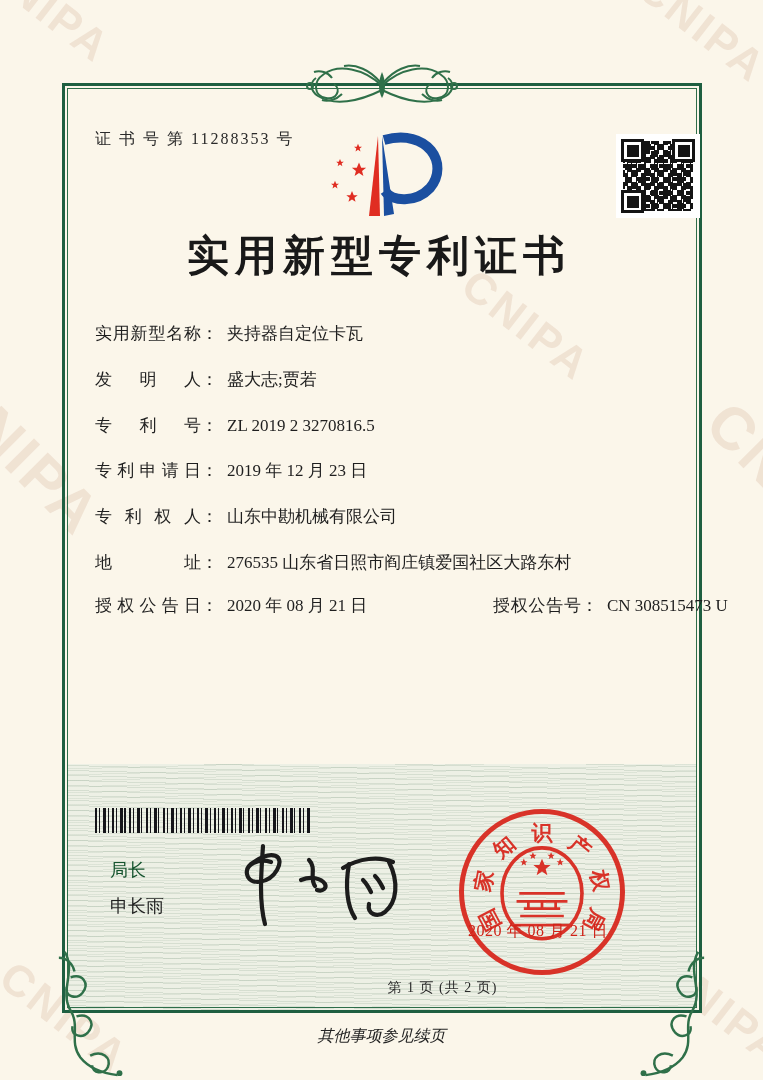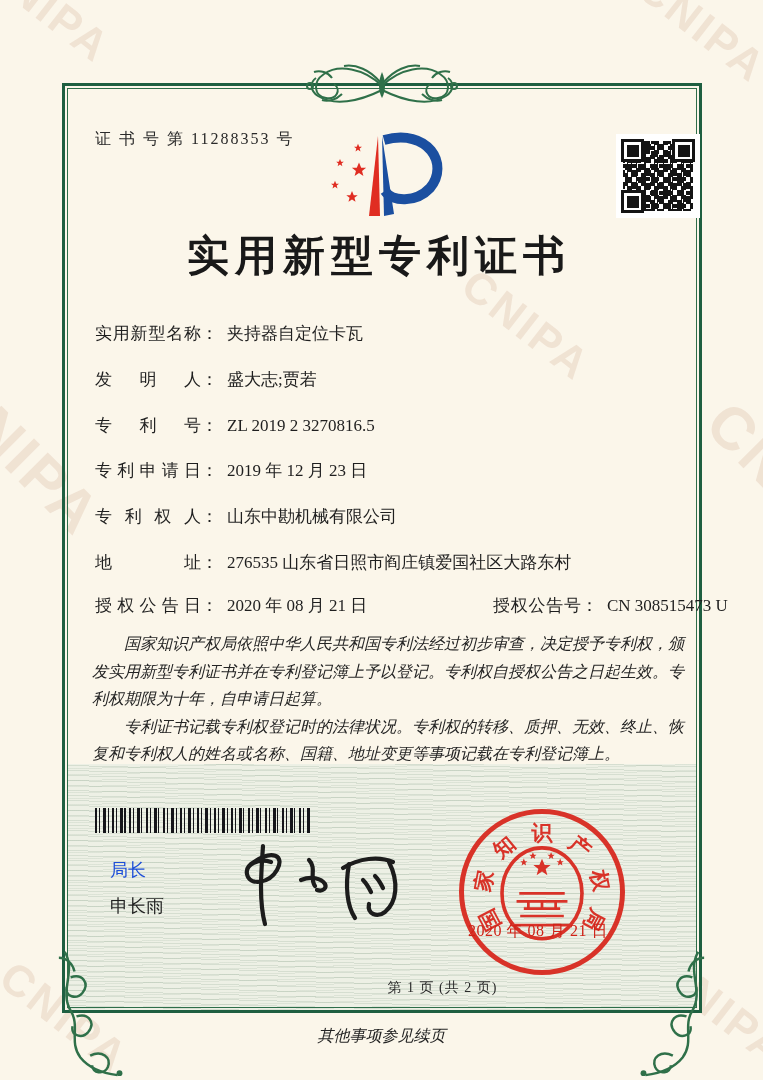--- a/index.html
+++ b/index.html
@@ -55,21 +55,21 @@
   .paras{position:absolute;left:92px;top:630px;width:598px;z-index:4;
          font-size:16px;line-height:27.5px;color:#242424;font-style:italic;}
   .paras p{margin:0;text-indent:2em;}
 
   .barcode{position:absolute;left:95px;top:808px;width:215px;height:25px;z-index:4;
      background:
        repeating-linear-gradient(90deg,#15151a 0 2px,rgba(0,0,0,0) 2px 4px,#15151a 4px 5px,
          rgba(0,0,0,0) 5px 8px,#15151a 8px 11px,rgba(0,0,0,0) 11px 12.5px,#15151a 12.5px 13.5px,
          rgba(0,0,0,0) 13.5px 17px);}
 
-  .signer-title{position:absolute;left:110px;top:858px;font-size:18px;color:#1d4ed8;z-index:4;}
+  .signer-title{position:absolute;left:110px;top:858px;font-size:18px;color:#14532d;z-index:4;}
   .signer-name{position:absolute;left:110px;top:894px;font-size:18px;color:#1f1f1f;z-index:4;}
   .signature{position:absolute;left:213px;top:834px;z-index:4;}
 
   
   .seal{position:absolute;left:459px;top:809px;width:156px;height:156px;border-radius:50%;
         border:5px solid #d8251b;z-index:5;opacity:0.93;}
   .seal-char{position:absolute;left:50%;top:50%;font-size:21px;font-weight:bold;color:#d8251b;z-index:6;}
   .emblem{position:absolute;left:32px;top:32px;z-index:5;}
   .seal-date{position:absolute;left:468px;top:921px;width:170px;font-size:16px;color:#cf2217;
              letter-spacing:0.5px;z-index:6;white-space:nowrap;}
@@ -174,24 +174,20 @@
     <span class="f-label">地址</span><span>：</span><span class="f-value">276535 山东省日照市阎庄镇爱国社区大路东村</span>
   </div>
 
   <div class="field" style="top:594px;">
     <span class="f-label">授权公告日</span><span>：</span><span class="f-value">2020 年 08 月 21 日</span>
     <span class="grant2">
       <span class="f-label">授权公告号</span><span>：</span><span class="f-value">CN 308515473 U</span>
     </span>
   </div>
 
-  <div class="paras">
-    <p>国家知识产权局依照中华人民共和国专利法经过初步审查，决定授予专利权，颁发实用新型专利证书并在专利登记簿上予以登记。专利权自授权公告之日起生效。专利权期限为十年，自申请日起算。</p>
-    <p>专利证书记载专利权登记时的法律状况。专利权的转移、质押、无效、终止、恢复和专利权人的姓名或名称、国籍、地址变更等事项记载在专利登记簿上。</p>
-  </div>
 
   <div class="barcode"></div>
 
   <div class="signer-title">局长</div>
   <div class="signer-name">申长雨</div>
 
   <svg class="signature" width="200" height="100" viewBox="0 0 200 100">
     <g stroke="#1c1c1c" stroke-width="4.2" fill="none" stroke-linecap="round">
       <path d="M38,30 C60,14 72,22 64,36 C56,50 36,52 34,40 C32,30 46,24 58,28"></path>
       <path d="M50,12 C48,40 46,68 52,90"></path>

